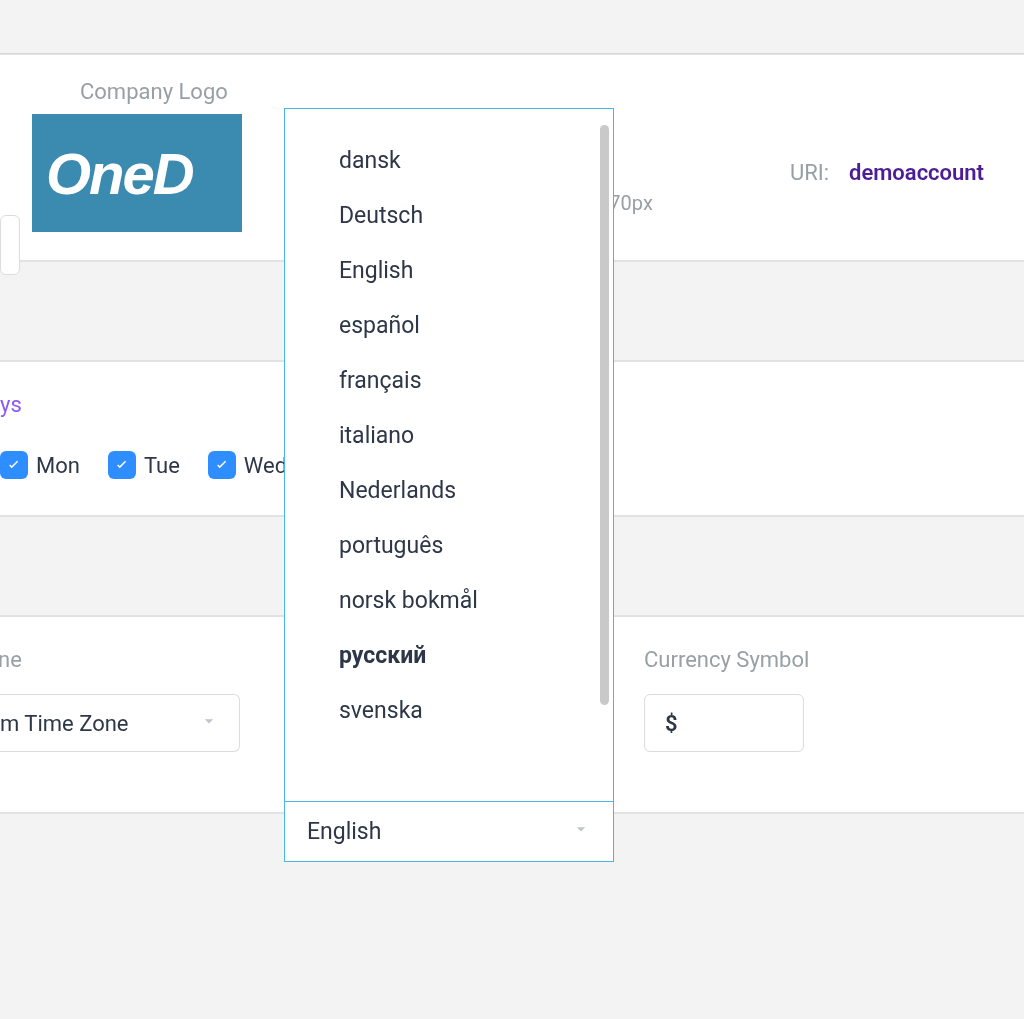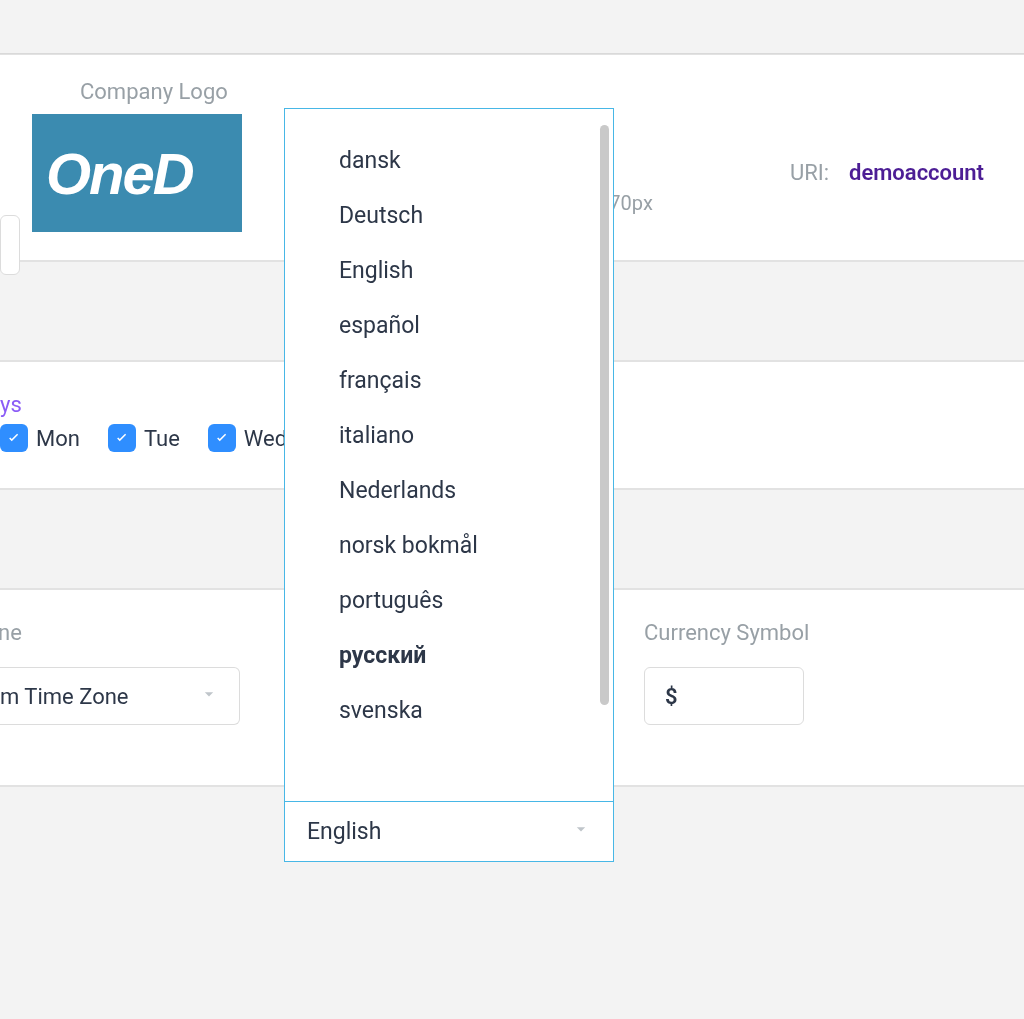--- a/index.html
+++ b/index.html
@@ -95,21 +95,21 @@
     padding-left: 0;
   }
   .days-label {
     color: #8b5cf6;
     font-size: 22px;
     padding-left: 0;
   }
   .days-row {
     display: flex;
     gap: 28px;
-    margin-top: 7px;
+    margin-top: 34px;
   }
   .day {
     display: flex;
     align-items: center;
     gap: 8px;
     color: #2d3748;
     font-size: 22px;
   }
   .cb {
     width: 28px;
@@ -311,22 +311,22 @@
 
 <div class="dropdown">
   <div class="dd-list" id="dd-list">
     <div class="dd-item">dansk</div>
       <div class="dd-item">Deutsch</div>
       <div class="dd-item">English</div>
       <div class="dd-item">español</div>
       <div class="dd-item">français</div>
       <div class="dd-item">italiano</div>
       <div class="dd-item">Nederlands</div>
+      <div class="dd-item">português</div>
       <div class="dd-item">norsk bokmål</div>
-      <div class="dd-item">português</div>
       <div class="dd-item bold">русский</div>
       <div class="dd-item">svenska</div>
       <div class="dd-scroll"></div>
   </div>
   <div class="dd-selected">
     <span>English</span>
     <span class="chev">
       <svg viewBox="0 0 24 24">
           <path fill="currentColor" d="M7 10l5 5 5-5z"></path>
         </svg>

